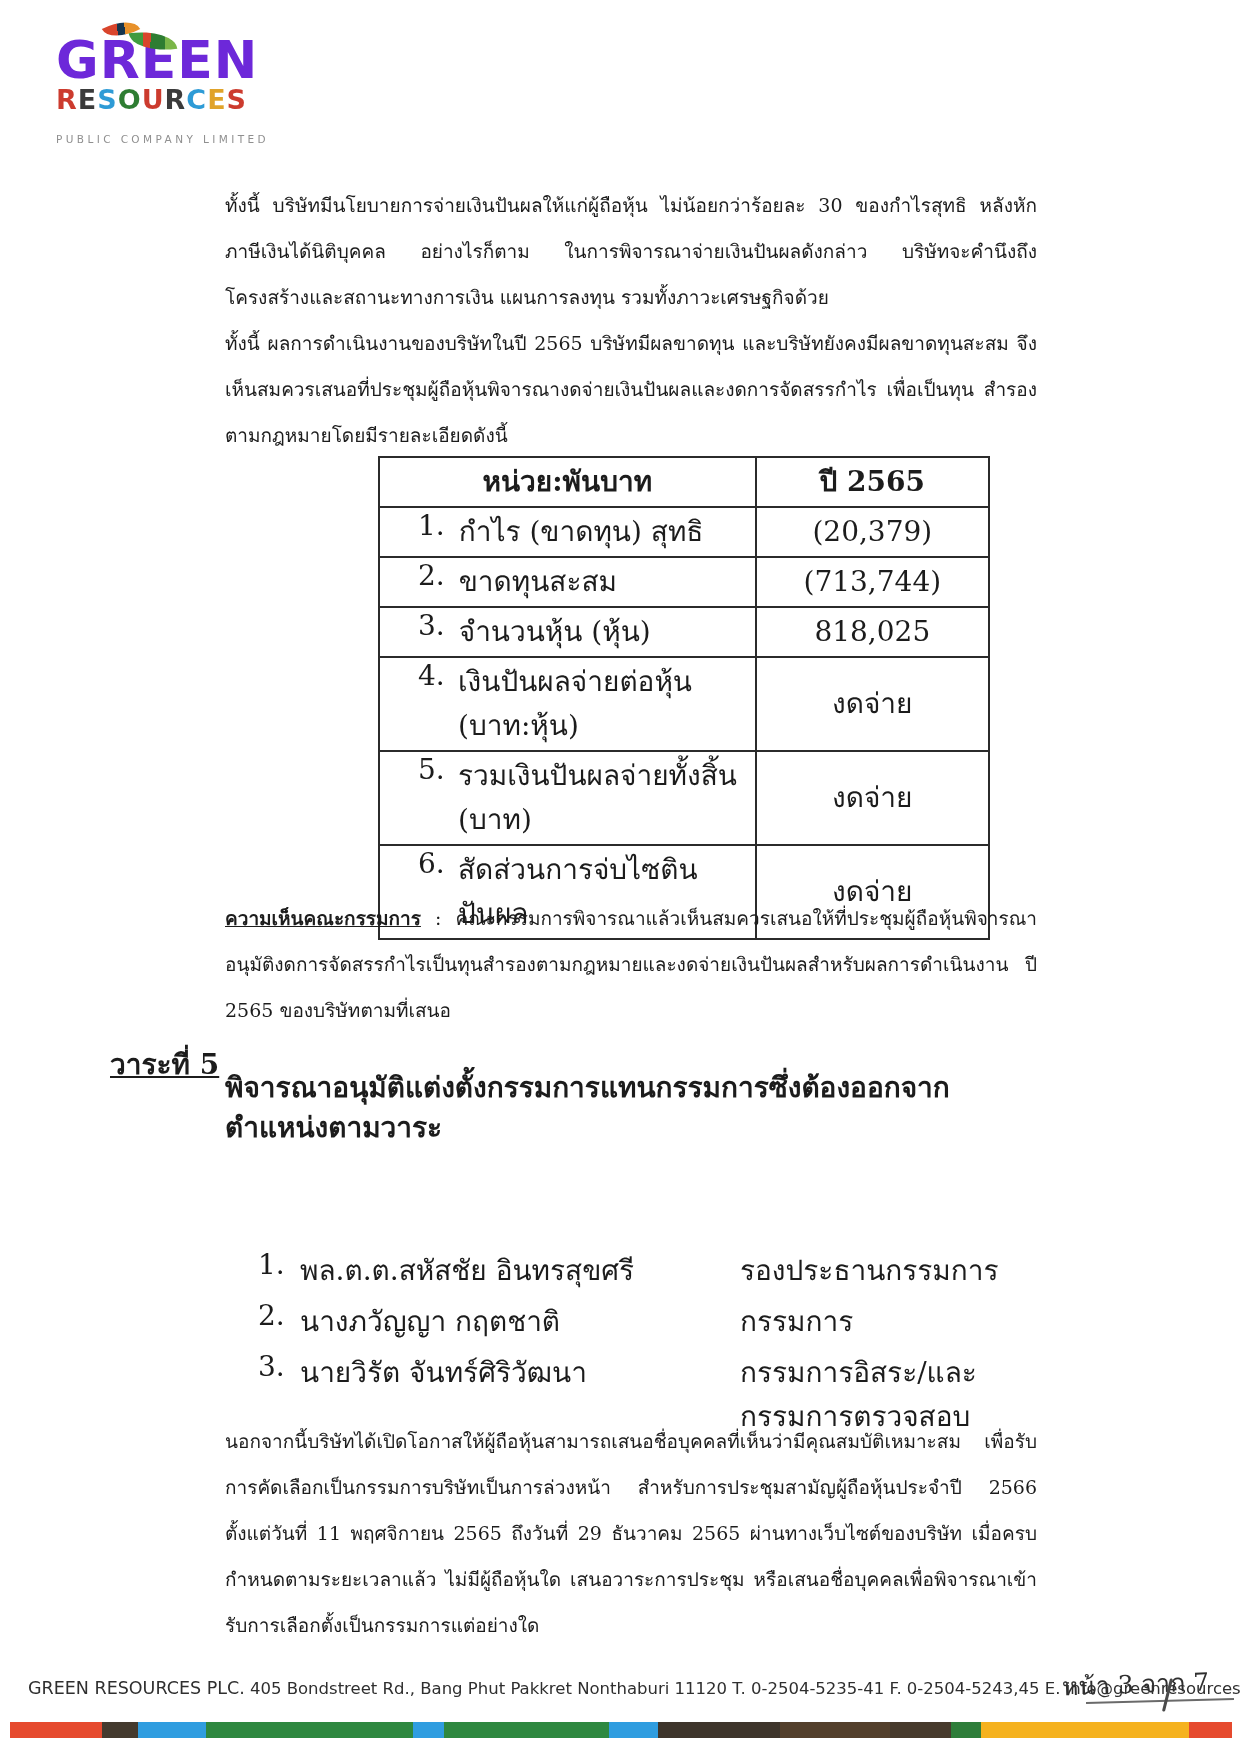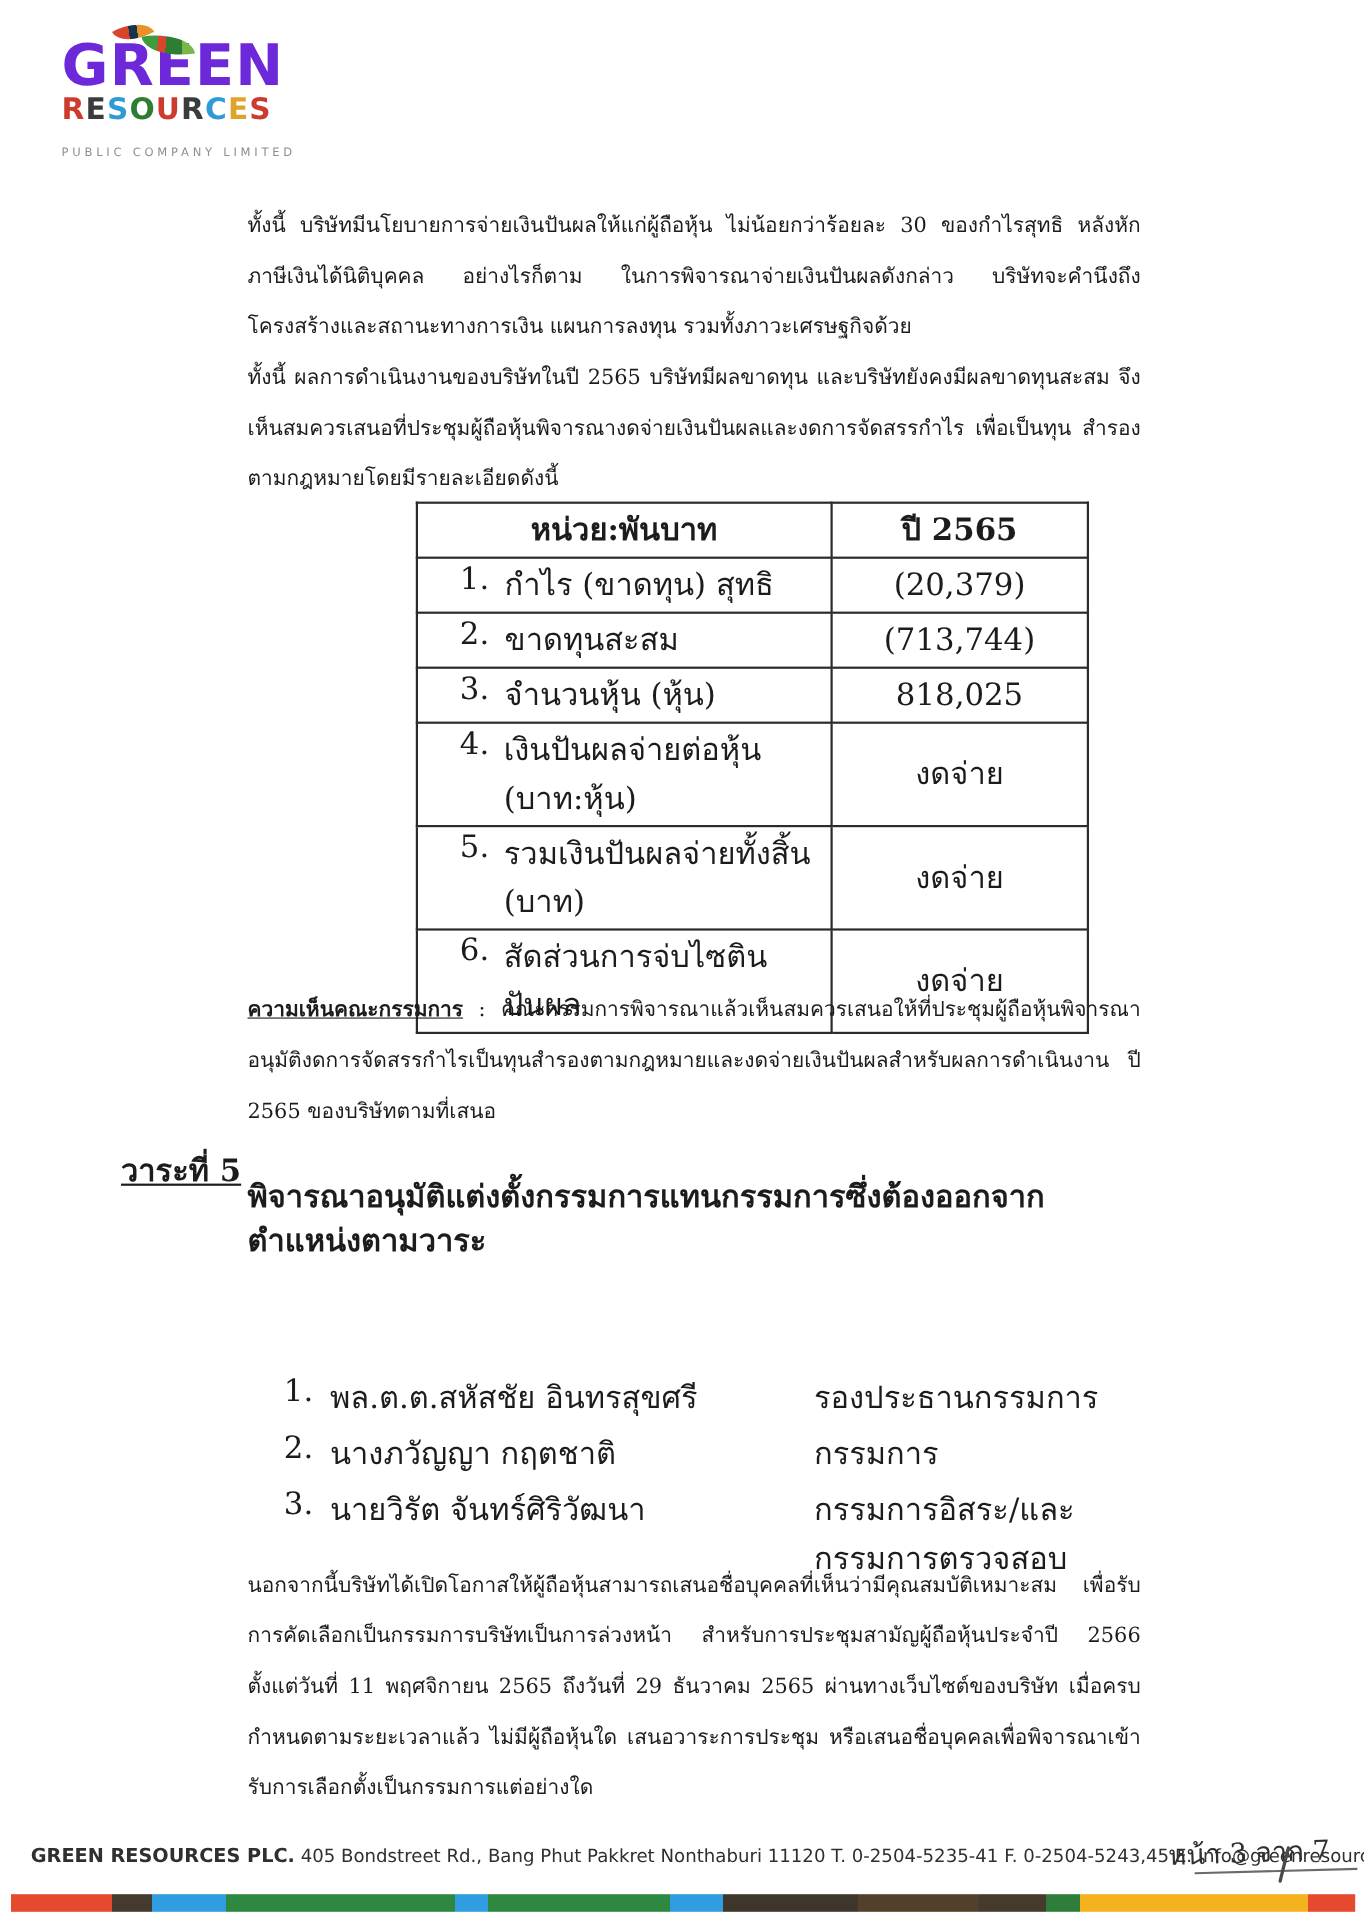--- a/index.html
+++ b/index.html
@@ -83,21 +83,21 @@
   .d-no   { width:42px; }
   .d-name { width:440px; }
   .d-pos  { flex:1; }
 
   
   .footer-line {
     position:absolute; left:28px; top:1678px; width:1200px;
     font-family:"DejaVu Sans","Liberation Sans",sans-serif;
     font-size:16.5px; color:#2f2f2f; white-space:nowrap;
   }
-  .footer-line .co { font-weight:bold; font-size:17.5px;text-align:right; }
+  .footer-line .co { font-weight:normal; font-size:17.5px;text-align:right; }
   .page-note {
     position:absolute; left:1062px; top:1664px;
     font-size:25px; color:#2f2f2f; transform:rotate(-2deg);
     white-space:nowrap;
   }
   .strike-line {
     position:absolute; left:1086px; top:1700px; width:148px; height:2px;
     background:#6a6a6a; transform:rotate(-1.5deg);
   }
   .pen-mark {

